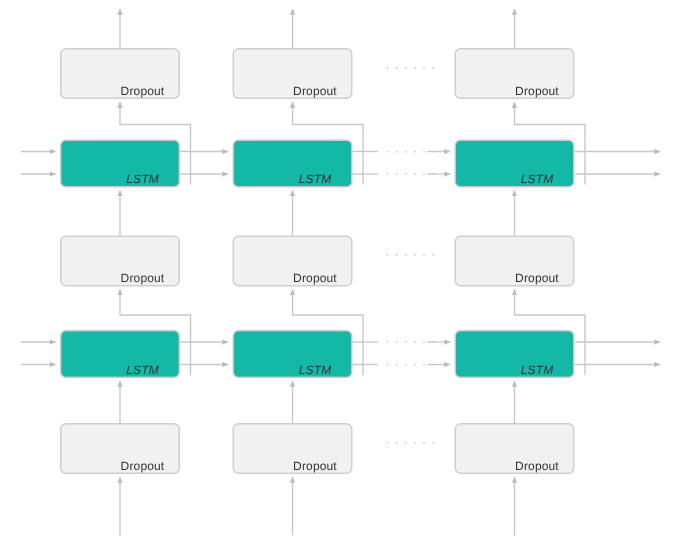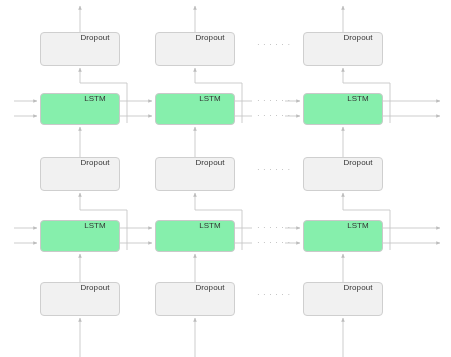--- a/index.html
+++ b/index.html
@@ -15,36 +15,37 @@
   }
   #wires{
     position:absolute;left:0;top:0;
     width:451px;height:357px;
     pointer-events:none;
   }
   .node{
     position:absolute;
     box-sizing:border-box;
     display:flex;
-    align-items:flex-start;
+    align-items:flex-end;
     justify-content:center;
     border-radius:4px;
     font-size:8px;
     color:#333333;
     letter-spacing:.1px;
     white-space:nowrap;
     padding-left:30px;
   }
   .node.dropout{
     background:#f1f1f1;
     border:1px solid #cfcfcf;
   }
   .node.lstm{
-    background:#86efac;
+    background:#14b8a6;
     border:1px solid #c9c9c9;
+    font-style:italic;
   }
   .ellipsis{
     position:absolute;
     font-size:8px;
     color:#b8b8b8;
     letter-spacing:.6px;
     white-space:nowrap;
     line-height:1;
   }
 </style>

